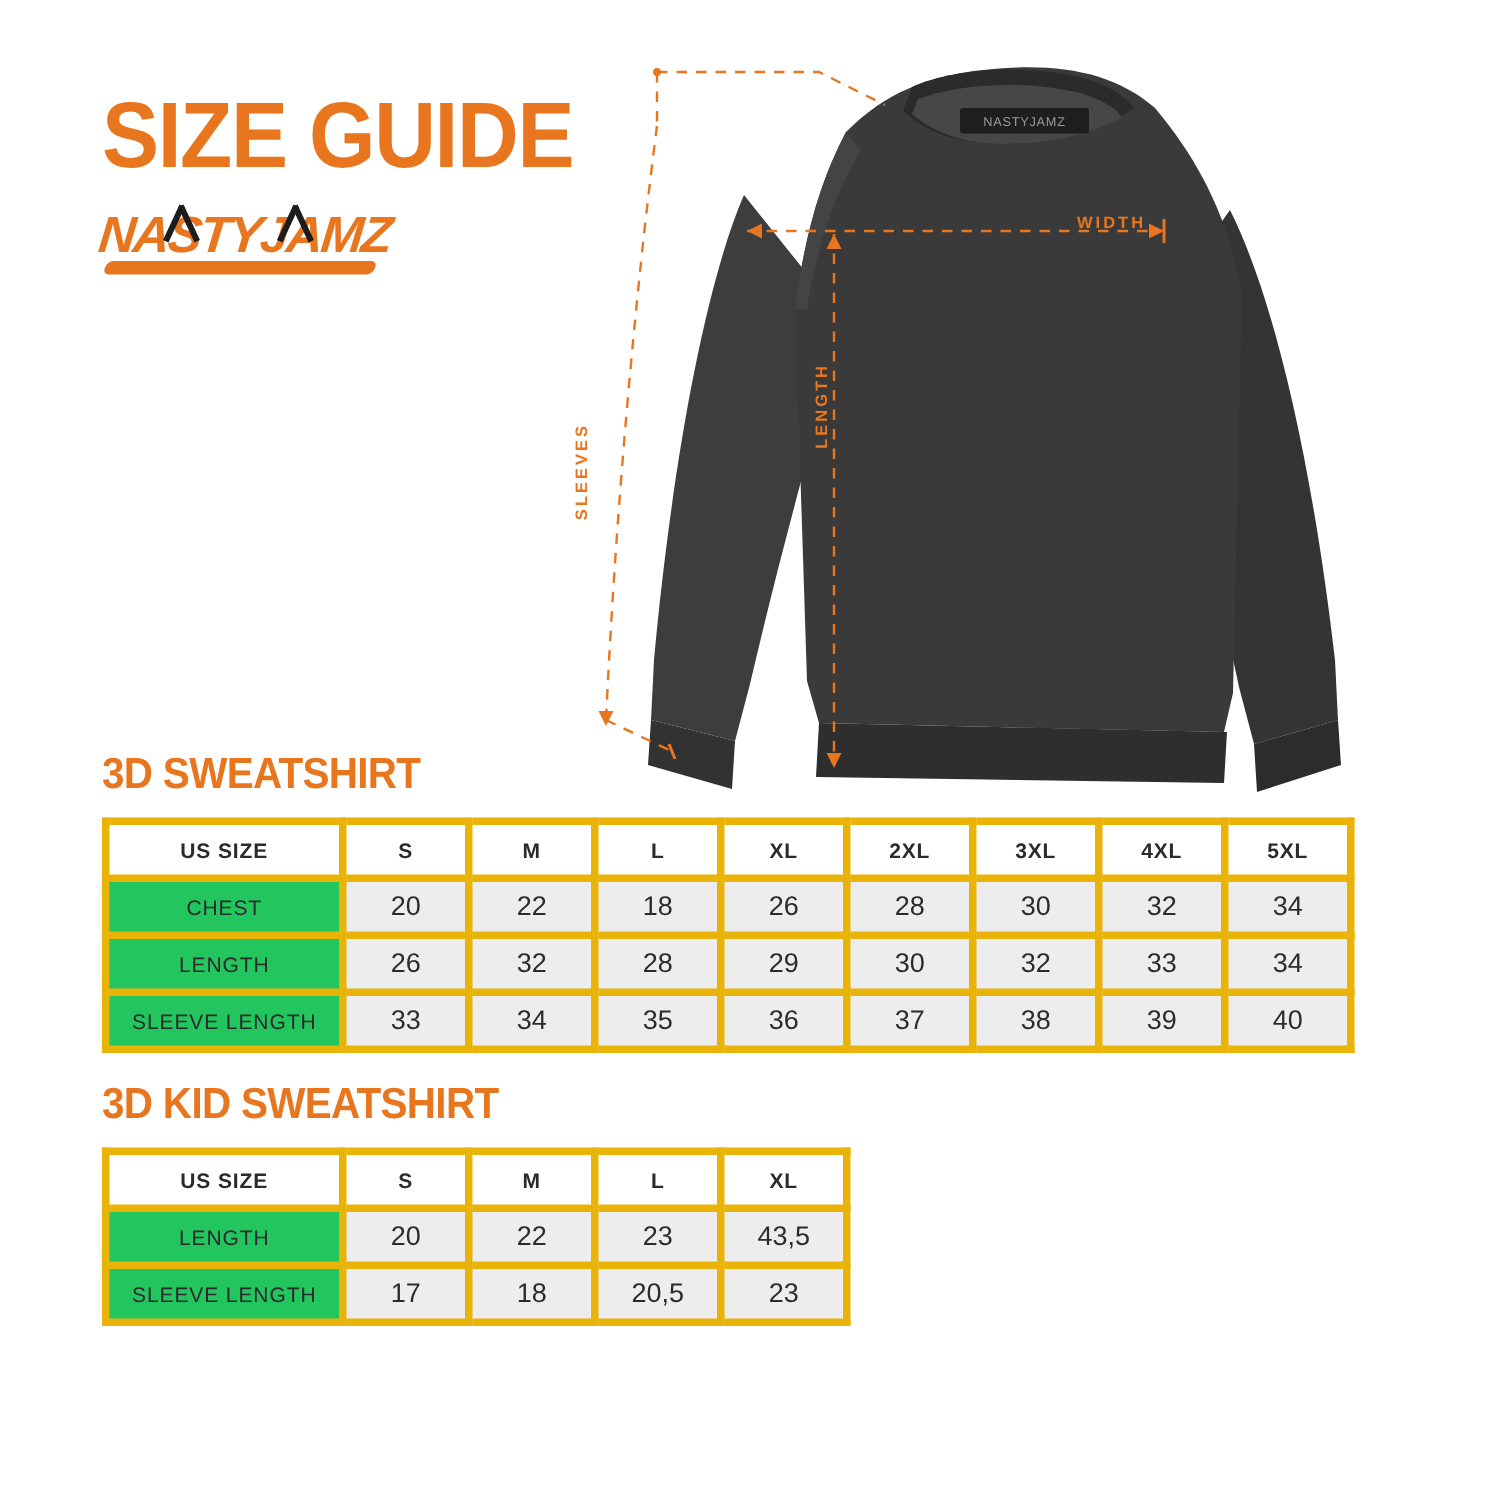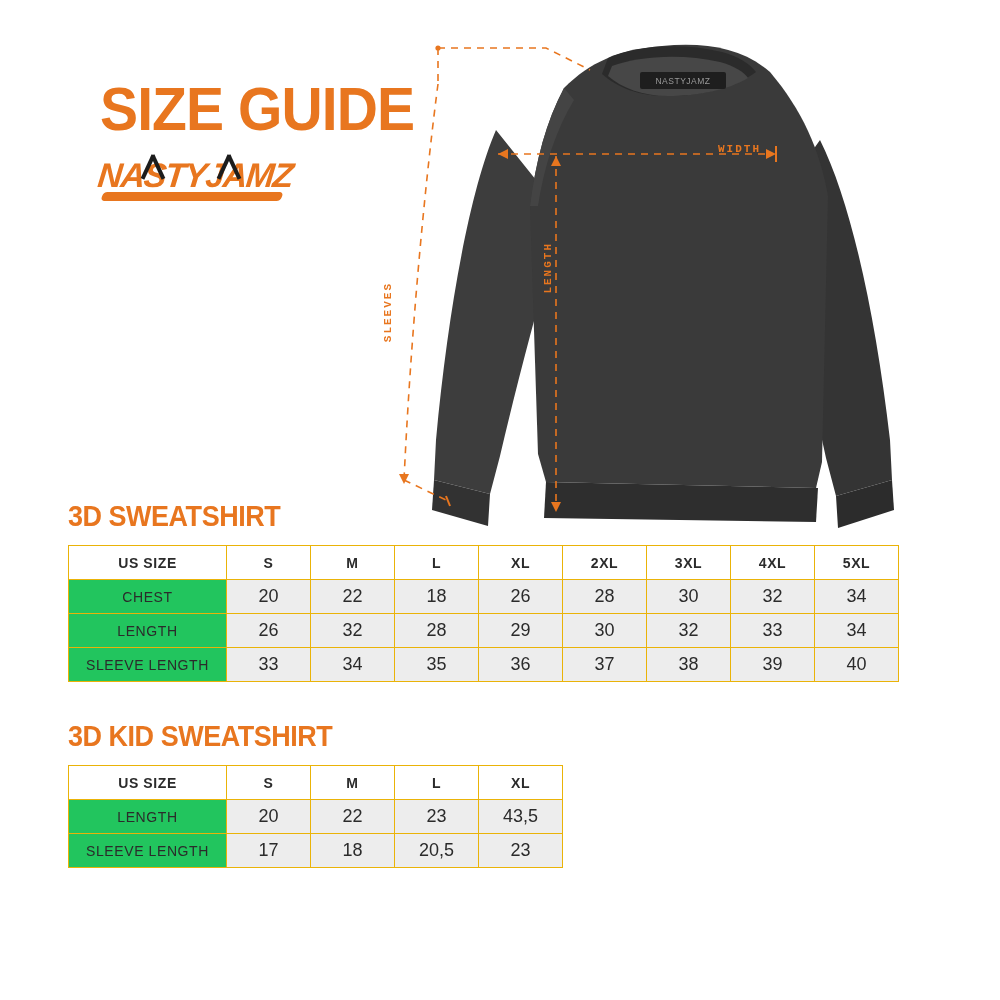--- a/index.html
+++ b/index.html
@@ -12,23 +12,22 @@
     height: 1000px;
     position: relative;
     font-family: "Liberation Sans", sans-serif;
     overflow: hidden;
   }
 
   
   .title-block {
     position: absolute;
     left: 68px;
-    top: 80px;
+    top: 62px;
     width: 330px;
-    margin-left: 32px;
   }
   .main-title {
     font-family: "Liberation Sans", sans-serif;
     font-weight: bold;
     font-size: 62px;
     line-height: 58px;
     letter-spacing: -1px;
     color: #E8761F;
     transform: scaleX(0.92);
     transform-origin: left top;
@@ -81,21 +80,21 @@
     position: absolute;
     left: 350px;
     top: 10px;
     width: 640px;
     height: 520px;
   }
   .garment-svg { display: block; }
 
   .dim-label {
     position: absolute;
-    font-family: Liberation Mono, monospace;
+    font-family: Liberation Sans, sans-serif;
     font-size: 11px;
     font-weight: bold;
     letter-spacing: 2px;
     color: #E8761F;
   }
   .dim-label.width-lbl { left: 368px; top: 133px; }
   .dim-label.length-lbl {
     left: 192px; top: 232px;
     writing-mode: vertical-rl;
     transform: rotate(180deg);
@@ -124,21 +123,21 @@
     transform-origin: left center;
     white-space: nowrap;
     margin-bottom: 12px;
   }
 
   table.size-table {
     border-collapse: collapse;
     table-layout: fixed;
   }
   table.size-table td, table.size-table th {
-    border: 1px solid #eab308;
+    border: 5px solid #eab308;
     height: 33px;
     text-align: center;
     vertical-align: middle;
     font-size: 14px;
     color: #2b2b2b;
     font-family: "Liberation Sans", sans-serif;
     padding: 0;
   }
   table.size-table th {
     font-weight: bold;

